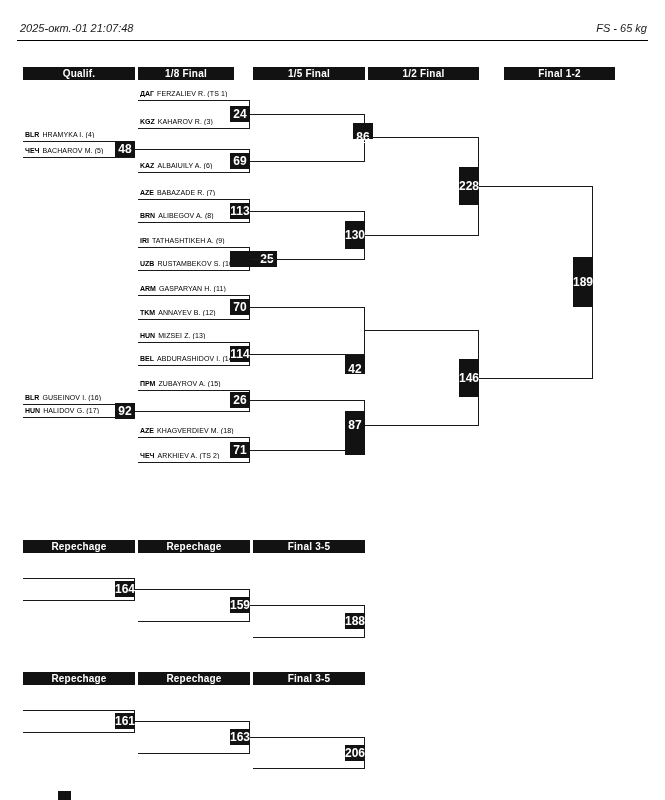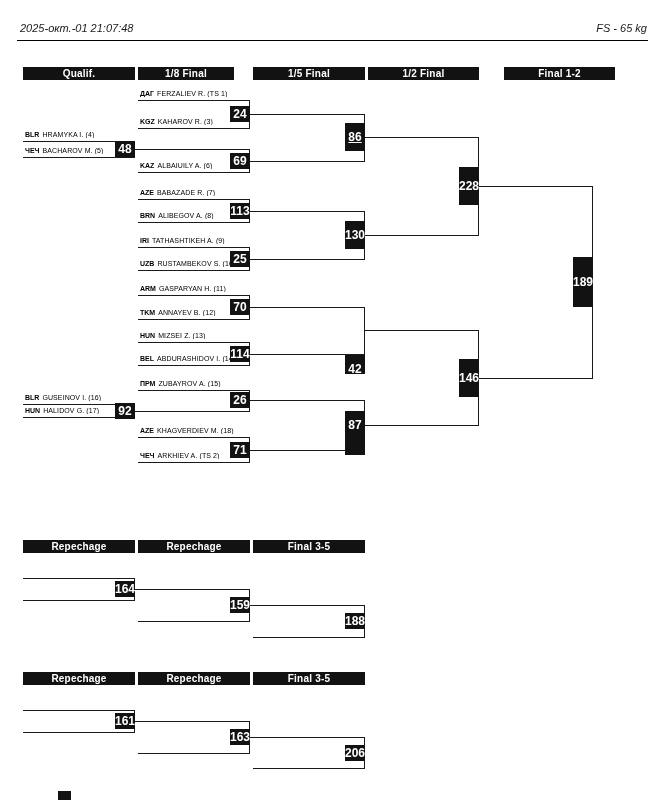--- a/index.html
+++ b/index.html
@@ -84,34 +84,34 @@
       <div class="vline" style="left: 134px; top: 404px; height: 14px;"></div>
       <div class="mbox" style="left: 115px; top: 402.5px; width: 20px; height: 16px; line-height: 16px;">92</div>
       <div class="vline" style="left: 249px; top: 100px; height: 29px;"></div>
       <div class="mbox" style="left: 230px; top: 106px; width: 20px; height: 16px; line-height: 16px;">24</div>
       <div class="hline" style="left: 135px; top: 149px; width: 115px;"></div>
       <div class="vline" style="left: 249px; top: 149px; height: 24px;"></div>
       <div class="mbox" style="left: 230px; top: 152.5px; width: 20px; height: 16px; line-height: 16px;">69</div>
       <div class="vline" style="left: 249px; top: 199px; height: 24px;"></div>
       <div class="mbox" style="left: 230px; top: 202.5px; width: 20px; height: 16px; line-height: 16px;">113</div>
       <div class="vline" style="left: 249px; top: 247px; height: 24px;"></div>
-      <div class="mbox" style="left: 230px; top: 250.5px; width: 20px; height: 16px; line-height: 16px;">25</div>
+      <div class="mbox" style="left: 230px; top: 250.5px; width: 20px; height: 16px; line-height: 16px; padding-left: 27px;">25</div>
       <div class="vline" style="left: 249px; top: 295px; height: 25px;"></div>
       <div class="mbox" style="left: 230px; top: 299px; width: 20px; height: 16px; line-height: 16px;">70</div>
       <div class="vline" style="left: 249px; top: 342px; height: 24px;"></div>
       <div class="mbox" style="left: 230px; top: 345.5px; width: 20px; height: 16px; line-height: 16px;">114</div>
       <div class="hline" style="left: 135px; top: 410.5px; width: 115px;"></div>
       <div class="vline" style="left: 249px; top: 390px; height: 21.5px;"></div>
       <div class="mbox" style="left: 230px; top: 392.25px; width: 20px; height: 16px; line-height: 16px;">26</div>
       <div class="vline" style="left: 249px; top: 437px; height: 26px;"></div>
       <div class="mbox" style="left: 230px; top: 441.5px; width: 20px; height: 16px; line-height: 16px;">71</div>
       <div class="hline" style="left: 250px; top: 114px; width: 115px;"></div>
       <div class="hline" style="left: 250px; top: 160.5px; width: 115px;"></div>
       <div class="vline" style="left: 364px; top: 114px; height: 47.5px;"></div>
-      <div class="mbox" style="left: 345px; top: 123.25px; width: 20px; height: 28px; line-height: 28px; text-decoration: underline;">86</div>
+      <div class="mbox" style="left: 353px; top: 123.25px; width: 20px; height: 16px; line-height: 28px; text-decoration: underline;">86</div>
       <div class="hline" style="left: 250px; top: 210.5px; width: 115px;"></div>
       <div class="hline" style="left: 250px; top: 258.5px; width: 115px;"></div>
       <div class="vline" style="left: 364px; top: 210.5px; height: 49px;"></div>
       <div class="mbox" style="left: 345px; top: 220.5px; width: 20px; height: 28px; line-height: 28px;">130</div>
       <div class="hline" style="left: 250px; top: 307px; width: 115px;"></div>
       <div class="hline" style="left: 250px; top: 353.5px; width: 115px;"></div>
       <div class="vline" style="left: 364px; top: 307px; height: 47.5px;"></div>
       <div class="mbox" style="left: 345px; top: 316.25px; width: 20px; height: 19px; line-height: 28px; margin-top: 39px;">42</div>
       <div class="hline" style="left: 250px; top: 400.25px; width: 115px;"></div>
       <div class="hline" style="left: 250px; top: 449.5px; width: 115px;"></div>

